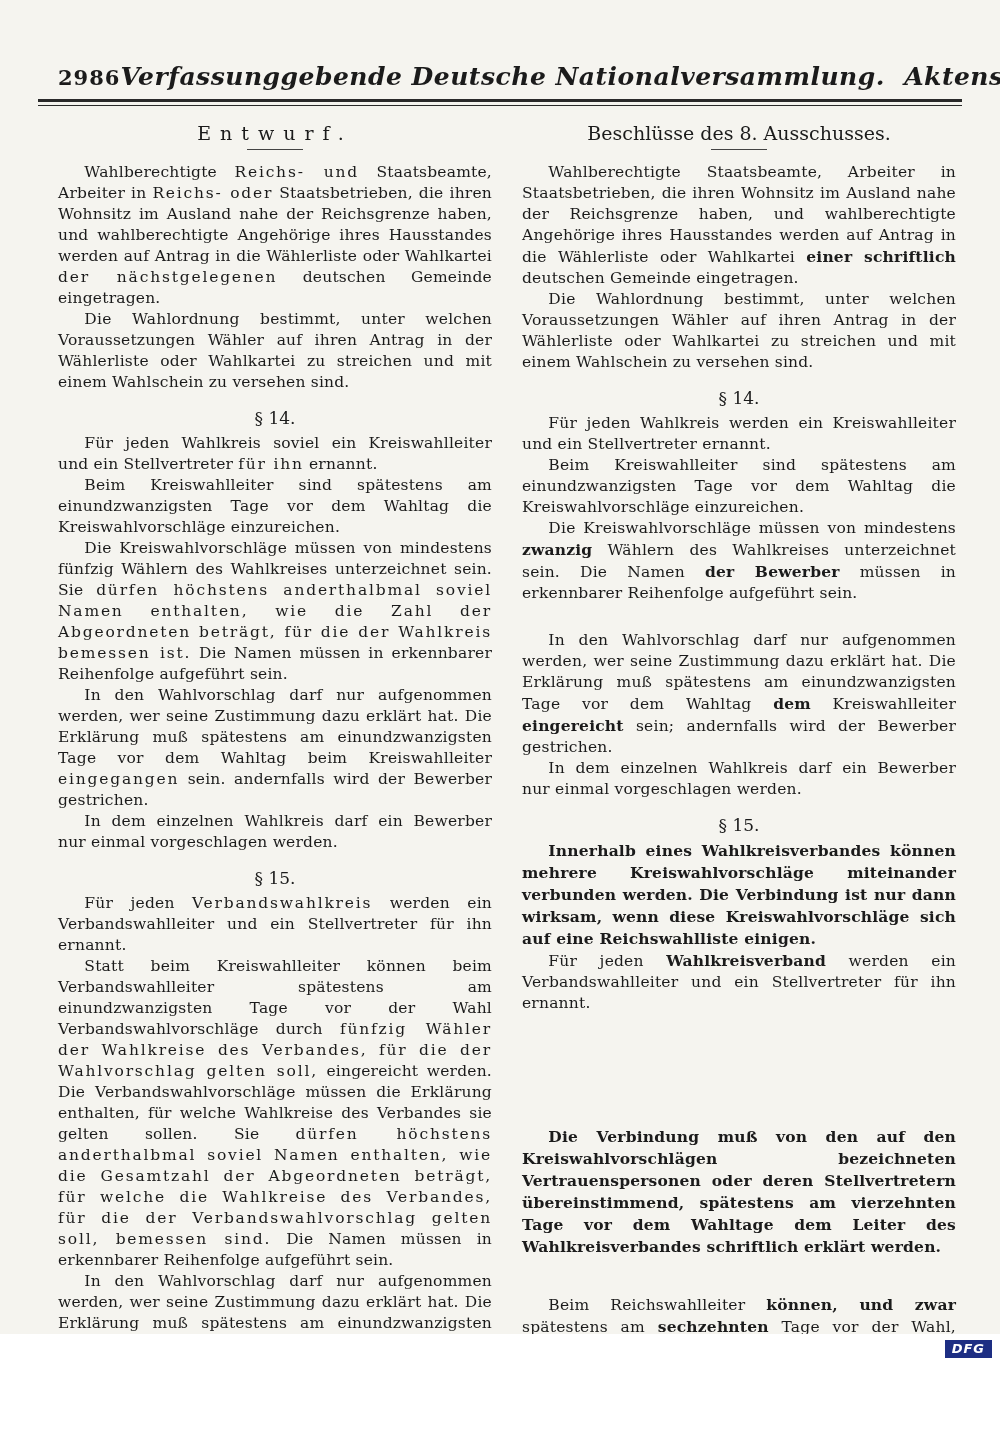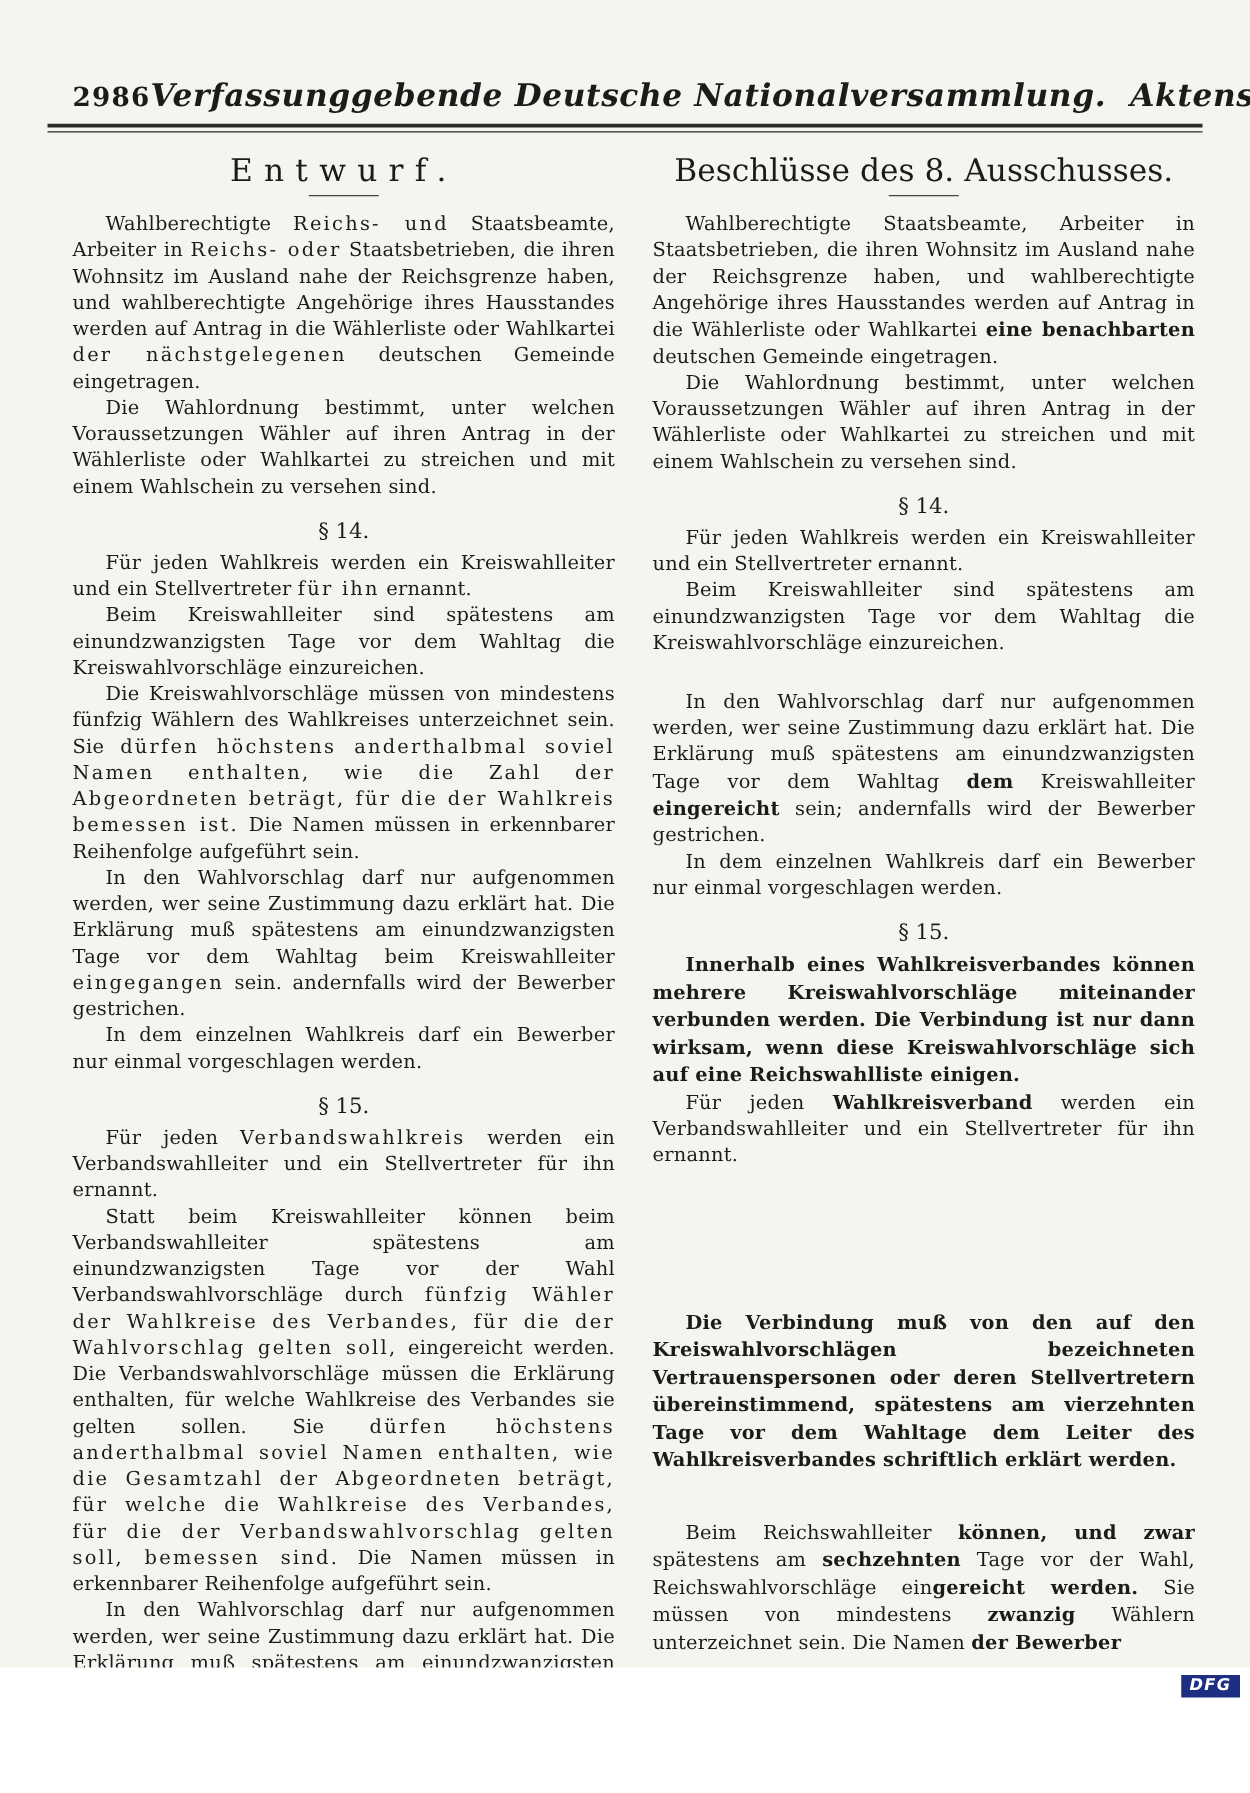--- a/index.html
+++ b/index.html
@@ -26,21 +26,21 @@
   .double-rule{ margin:8px 38px 0 38px; }
   .double-rule .r1{ border-top:3px solid #2a2a2a; }
   .double-rule .r2{ border-top:1px solid #2a2a2a; margin-top:3px; }
   
   .columns{
     display:flex; gap:30px;
     padding:10px 44px 0 58px;
   }
   .col{ flex:1; min-width:0; }
   .col-heading{
-    text-align:center; font-size:25px; margin:6px 0 0 0;
+    text-align:center; font-size:19px; margin:6px 0 0 0;
     font-weight:normal;
   }
   .col-heading.sperr{ letter-spacing:9px; }
   .heading-underline{
     width:56px; border-top:1.5px solid #444; margin:5px auto 12px auto;
   }
   .blocks p{
     margin:0; text-align:justify; text-indent:1.7em;
     font-size:15.5px; line-height:21px; letter-spacing:0.2px;
   }
@@ -85,42 +85,43 @@
 
   <div class="columns">
 
     <div class="col">
       <div class="col-heading sperr">Entwurf.</div>
       <div class="heading-underline"></div>
       <div class="blocks">
           <p><span>Wahlberechtigte </span><span class="sp">Reichs- und</span><span> Staatsbeamte, Arbeiter in </span><span class="sp">Reichs- oder</span><span> Staatsbetrieben, die ihren Wohnsitz im Ausland nahe der Reichsgrenze haben, und wahlberechtigte Angehörige ihres Hausstandes werden auf Antrag in die Wählerliste oder Wahlkartei </span><span class="sp">der nächstgelegenen</span><span> deutschen Gemeinde eingetragen.</span></p>
           <p><span>Die Wahlordnung bestimmt, unter welchen Voraussetzungen Wähler auf ihren Antrag in der Wählerliste oder Wahlkartei zu streichen und mit einem Wahlschein zu versehen sind.</span></p>
           <div class="sect">§ 14.</div>
-          <p><span>Für jeden Wahlkreis werden ein Kreiswahlleiter und ein Stellvertreter </span><span class="sp">für ihn</span><span> ernannt.</span></p>
+          <p><span>Für jeden Wahlkreis soviel ein Kreiswahlleiter und ein Stellvertreter </span><span class="sp">für ihn</span><span> ernannt.</span></p>
           <p><span>Beim Kreiswahlleiter sind spätestens am einundzwanzigsten Tage vor dem Wahltag die Kreiswahlvorschläge einzureichen.</span></p>
           <p><span>Die Kreiswahlvorschläge müssen von mindestens fünfzig Wählern des Wahlkreises unterzeichnet sein. Sie </span><span class="sp">dürfen höchstens anderthalbmal soviel Namen enthalten, wie die Zahl der Abgeordneten beträgt, für die der Wahlkreis bemessen ist.</span><span> Die Namen müssen in erkennbarer Reihenfolge aufgeführt sein.</span></p>
           <p><span>In den Wahlvorschlag darf nur aufgenommen werden, wer seine Zustimmung dazu erklärt hat. Die Erklärung muß spätestens am einundzwanzigsten Tage vor dem Wahltag beim Kreiswahlleiter </span><span class="sp">eingegangen</span><span> sein. andernfalls wird der Bewerber gestrichen.</span></p>
           <p><span>In dem einzelnen Wahlkreis darf ein Bewerber nur einmal vorgeschlagen werden.</span></p>
           <div class="sect">§ 15.</div>
           <p><span>Für jeden </span><span class="sp">Verbandswahlkreis</span><span> werden ein Verbandswahlleiter und ein Stellvertreter für ihn ernannt.</span></p>
           <p><span>Statt beim Kreiswahlleiter können beim Verbandswahlleiter spätestens am einundzwanzigsten Tage vor der Wahl Verbandswahlvorschläge durch </span><span class="sp">fünfzig Wähler der Wahlkreise des Verbandes, für die der Wahlvorschlag gelten soll,</span><span> eingereicht werden. Die Verbandswahlvorschläge müssen die Erklärung enthalten, für welche Wahlkreise des Verbandes sie gelten sollen. Sie </span><span class="sp">dürfen höchstens anderthalbmal soviel Namen enthalten, wie die Gesamtzahl der Abgeordneten beträgt, für welche die Wahlkreise des Verbandes, für die der Verbandswahlvorschlag gelten soll, bemessen sind.</span><span> Die Namen müssen in erkennbarer Reihenfolge aufgeführt sein.</span></p>
           <p><span>In den Wahlvorschlag darf nur aufgenommen werden, wer seine Zustimmung dazu erklärt hat. Die Erklärung muß spätestens am einundzwanzigsten Tage vor dem Wahltag beim Verbandswahlleiter </span><span class="sp">eingegangen</span><span> sein; andernfalls wird der Bewerber gestrichen.</span></p>
           <p><span>Ein Bewerber kann innerhalb der Wahlkreise des Verbandes nur in einem Kreiswahlvorschlag oder Verbandswahlvorschlage benannt werden.</span></p>
         </div>
     </div>
 
     <div class="col">
       <div class="col-heading">Beschlüsse des 8. Ausschusses.</div>
       <div class="heading-underline"></div>
       <div class="blocks">
-          <p><span>Wahlberechtigte Staatsbeamte, Arbeiter in Staatsbetrieben, die ihren Wohnsitz im Ausland nahe der Reichsgrenze haben, und wahlberechtigte Angehörige ihres Hausstandes werden auf Antrag in die Wählerliste oder Wahlkartei </span><span class="b">eine benachbarten</span><span> deutschen Gemeinde eingetragen.</span></p>
+          <p><span>Wahlberechtigte Staatsbeamte, Arbeiter in Staatsbetrieben, die ihren Wohnsitz im Ausland nahe der Reichsgrenze haben, und wahlberechtigte Angehörige ihres Hausstandes werden auf Antrag in die Wählerliste oder Wahlkartei </span><span class="b">einer schriftlich</span><span> deutschen Gemeinde eingetragen.</span></p>
           <p><span>Die Wahlordnung bestimmt, unter welchen Voraussetzungen Wähler auf ihren Antrag in der Wählerliste oder Wahlkartei zu streichen und mit einem Wahlschein zu versehen sind.</span></p>
           <div class="sect">§ 14.</div>
           <p><span>Für jeden Wahlkreis werden ein Kreiswahlleiter und ein Stellvertreter ernannt.</span></p>
           <p><span>Beim Kreiswahlleiter sind spätestens am einundzwanzigsten Tage vor dem Wahltag die Kreiswahlvorschläge einzureichen.</span></p>
+          <p><span>Die Kreiswahlvorschläge müssen von mindestens </span><span class="b">zwanzig</span><span> Wählern des Wahlkreises unterzeichnet sein. Die Namen </span><span class="b">der Bewerber</span><span> müssen in erkennbarer Reihenfolge aufgeführt sein.</span></p>
           <div style="height: 26px;"></div>
           <p><span>In den Wahlvorschlag darf nur aufgenommen werden, wer seine Zustimmung dazu erklärt hat. Die Erklärung muß spätestens am einundzwanzigsten Tage vor dem Wahltag </span><span class="b">dem</span><span> Kreiswahlleiter </span><span class="b">eingereicht</span><span> sein; andernfalls wird der Bewerber gestrichen.</span></p>
           <p><span>In dem einzelnen Wahlkreis darf ein Bewerber nur einmal vorgeschlagen werden.</span></p>
           <div class="sect">§ 15.</div>
           <p><span class="b">Innerhalb eines Wahlkreisverbandes können mehrere Kreiswahlvorschläge miteinander verbunden werden. Die Verbindung ist nur dann wirksam, wenn diese Kreiswahlvorschläge sich auf eine Reichswahlliste einigen.</span></p>
           <p><span>Für jeden </span><span class="b">Wahlkreisverband</span><span> werden ein Verbandswahlleiter und ein Stellvertreter für ihn ernannt.</span></p>
           <div style="height: 112px;"></div>
           <p><span class="b">Die Verbindung muß von den auf den Kreiswahlvorschlägen bezeichneten Vertrauenspersonen oder deren Stellvertretern übereinstimmend, spätestens am vierzehnten Tage vor dem Wahltage dem Leiter des Wahlkreisverbandes schriftlich erklärt werden.</span></p>
           <div style="height: 36px;"></div>
           <p><span>Beim Reichswahlleiter </span><span class="b">können, und zwar</span><span> spätestens am </span><span class="b">sechzehnten</span><span> Tage vor der Wahl, Reichswahlvorschläge ein</span><span class="b">gereicht werden.</span><span> Sie müssen von mindestens </span><span class="b">zwanzig</span><span> Wählern unterzeichnet sein. Die Namen </span><span class="b">der Bewerber</span></p>

